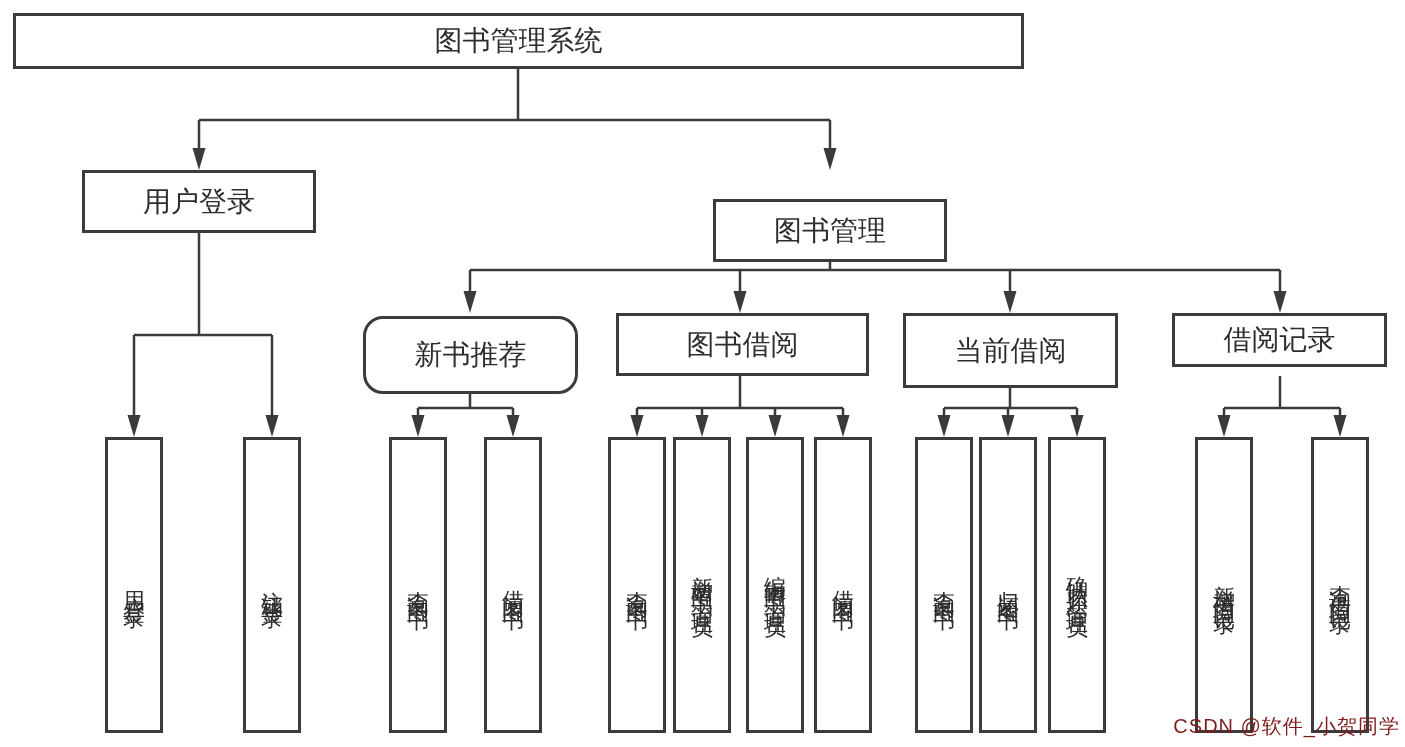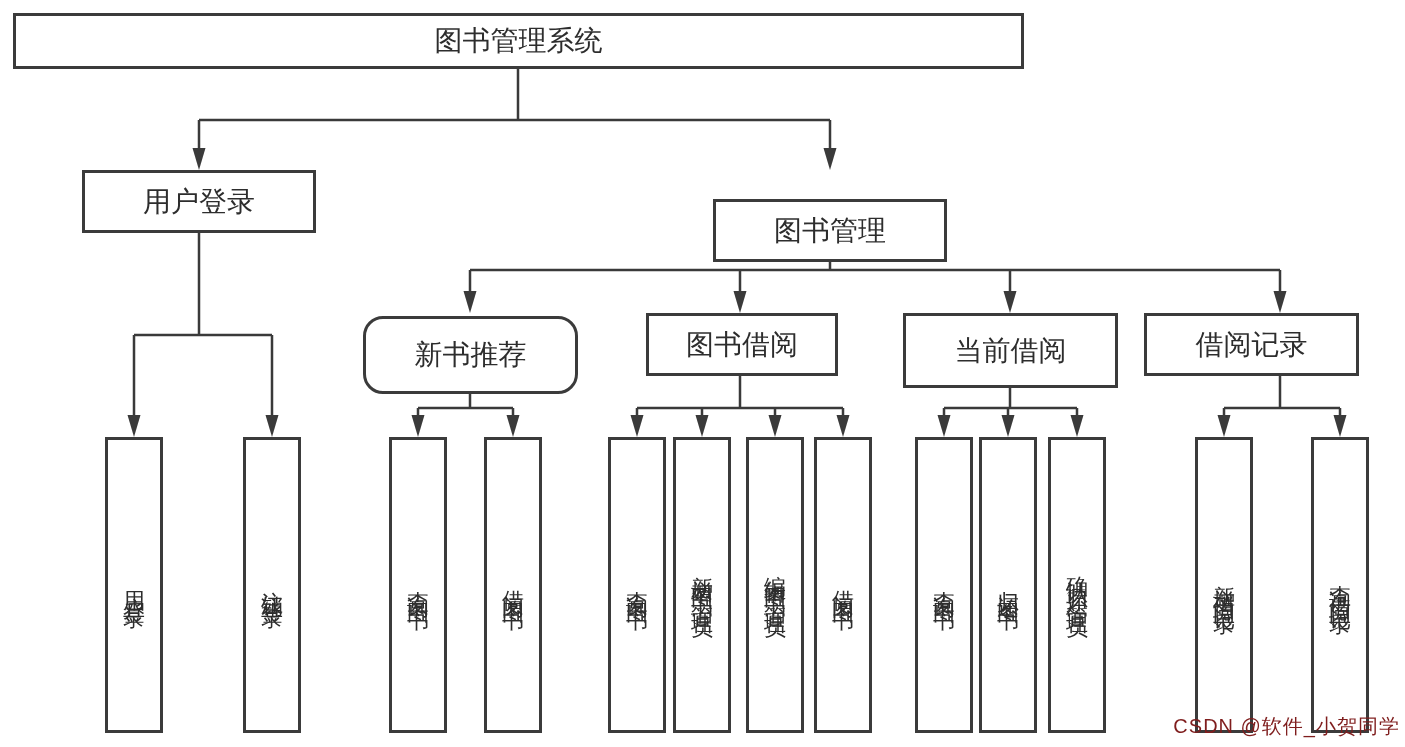--- a/index.html
+++ b/index.html
@@ -88,23 +88,23 @@
       <polygon fill="#3a3a3a" stroke="none" points="1333.5,415 1346.5,415 1340,437"></polygon>
     </g>
   </svg>
 
   <div class="node" style="left:13px;top:13px;width:1011px;height:56px;">图书管理系统</div>
 
   <div class="node" style="left:82px;top:170px;width:234px;height:63px;">用户登录</div>
   <div class="node" style="left:713px;top:170px;width:234px;height:63px;margin-top:29px;">图书管理</div>
 
   <div class="node" style="left:363px;top:316px;width:215px;height:78px;border-radius:20px;">新书推荐</div>
-  <div class="node" style="left:646px;top:313px;width:192px;height:63px;">图书借阅</div>
+  <div class="node" style="left:616px;top:313px;width:253px;height:63px;">图书借阅</div>
   <div class="node" style="left:903px;top:313px;width:215px;height:75px;">当前借阅</div>
-  <div class="node" style="left:1144px;top:313px;width:215px;height:63px;">借阅记录</div>
+  <div class="node" style="left:1172px;top:313px;width:215px;height:54px;">借阅记录</div>
 
   <div class="node leaf" style="left:105px;top:437px;width:58px;height:296px;">用户登录</div>
   <div class="node leaf" style="left:243px;top:437px;width:58px;height:296px;">注销登录</div>
 
   <div class="node leaf" style="left:389px;top:437px;width:58px;height:296px;">查询图书</div>
   <div class="node leaf" style="left:484px;top:437px;width:58px;height:296px;">借阅图书</div>
 
   <div class="node leaf" style="left:608px;top:437px;width:58px;height:296px;">查询图书</div>
   <div class="node leaf" style="left:673px;top:437px;width:58px;height:296px;">新增图书（管理员）</div>
   <div class="node leaf" style="left:746px;top:437px;width:58px;height:296px;">编辑图书（管理员）</div>

